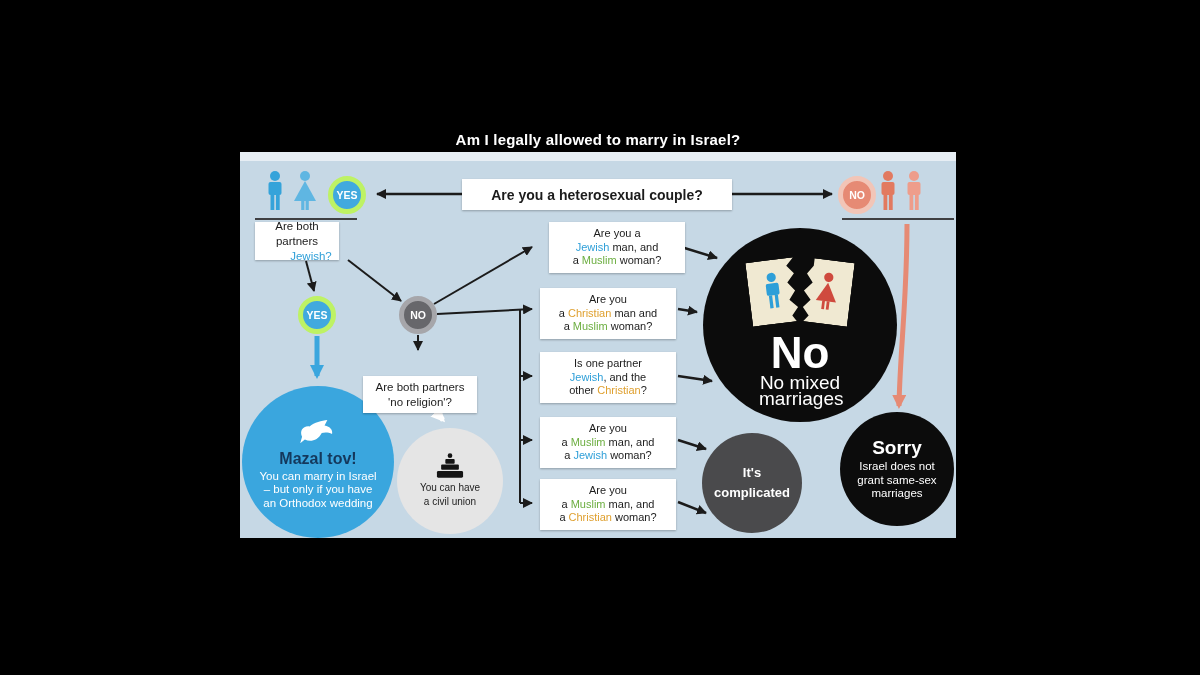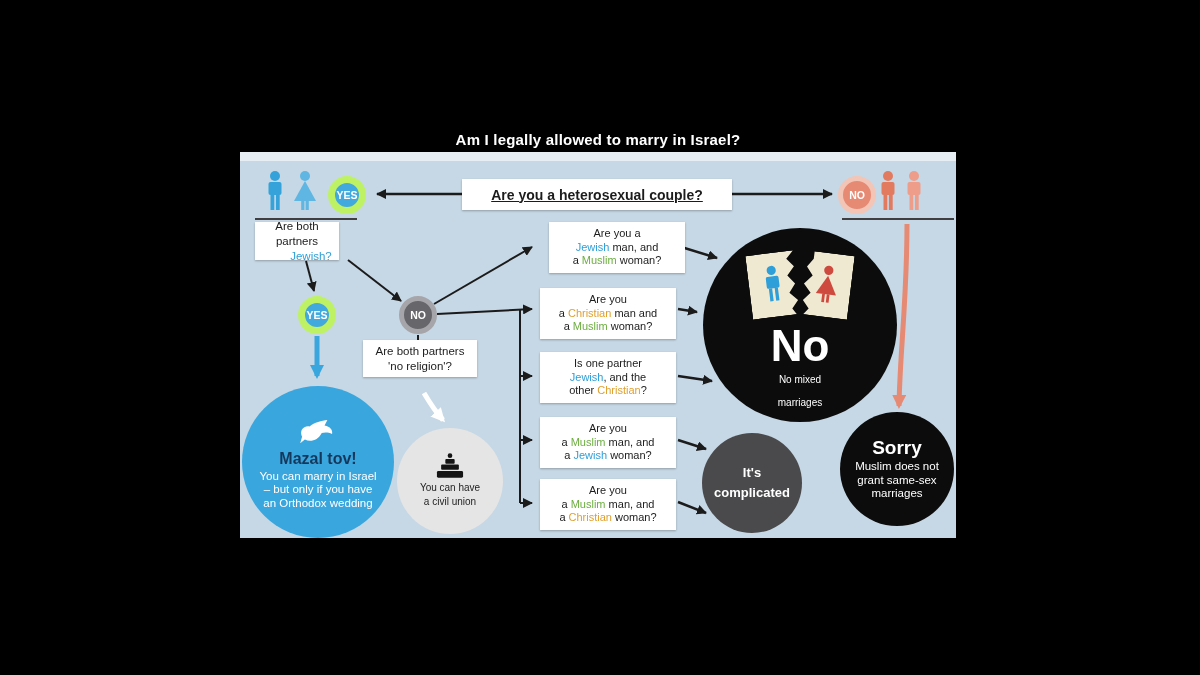--- a/index.html
+++ b/index.html
@@ -11,44 +11,44 @@
            color:#fff; font-size:15px; font-weight:bold; letter-spacing:.2px; }
 
   .panel { position:absolute; left:240px; top:152px; width:716px; height:386px; background:#c6d8e5; }
   .panel-strip { position:absolute; left:0; top:0; width:100%; height:9px; background:#e7eef4; }
 
   .overlay { position:absolute; left:0; top:0; width:1200px; height:675px; pointer-events:none; }
 
   .wbox { position:absolute; background:#fff; box-shadow:0 1px 2px rgba(0,0,0,.28);
           display:flex; flex-direction:column; align-items:center; justify-content:center;
           text-align:center; color:#1c1c1c; }
-  .hetero-q { left:462px; top:179px; width:270px; height:31px; font-size:14px; font-weight:bold;text-decoration:underline; }
+  .hetero-q { left:462px; top:179px; width:270px; height:31px; font-size:14px; font-weight:bold; }
   .jewish-q { left:255px; top:222px; width:84px; height:38px; font-size:11.5px; line-height:15px; }
-  .norel-q  { left:363px; top:340px; width:114px; height:37px; font-size:11.5px; line-height:15px; }
+  .norel-q  { left:363px; top:376px; width:114px; height:37px; font-size:11.5px; line-height:15px; }
   .qbox { position:absolute; left:540px; width:136px; background:#fff; padding:5px 2px;
           font-size:11px; line-height:13.5px; text-align:center; color:#1c1c1c;
           box-shadow:0 1px 2px rgba(0,0,0,.28); }
 
   .badge { position:absolute; width:38px; height:38px; border-radius:50%;
            display:flex; align-items:center; justify-content:center;
            color:#fff; font-weight:bold; font-size:10.5px; }
-  .badge.blue { background:#41a9de; border:7px solid #bef264; }
+  .badge.blue { background:#41a9de; border:5px solid #bef264; }
   .badge.gray { background:#67676b; border:5px solid #a6a6aa; }
   .badge.pink { background:#e68a74; border:5px solid #f2c5b7; }
 
   .circle { position:absolute; border-radius:50%; display:flex; flex-direction:column;
             align-items:center; justify-content:center; text-align:center; }
   .mazal { left:242px; top:386px; width:152px; height:152px; background:#3aa6de; padding-top:4px; }
   .mazal-title { color:#14385c; font-size:16px; font-weight:bold; margin:2px 0 2px; }
   .mazal-body { color:#fff; font-size:11.5px; line-height:13.5px; width:124px; }
   .civil { left:397px; top:428px; width:106px; height:106px; background:#e5e5e5; color:#1d1d1d;
            font-size:10px; line-height:14px; }
   .nomixed { left:703px; top:228px; width:194px; height:194px; background:#0c0c0c; color:#fff; }
   .nomixed-big { font-size:44px; font-weight:bold; line-height:44px; margin-top:2px; }
-  .nomixed-sub { font-size:10px; line-height:23px; width:82px; }
+  .nomixed-sub { font-size:19px; line-height:16px; width:82px; }
   .complicated { left:702px; top:433px; width:100px; height:100px; background:#4a4a4c;
                  color:#fff; font-size:13px; font-weight:bold; line-height:20px; }
   .complicated-text { width:84px; }
   .sorry { left:840px; top:412px; width:114px; height:114px; background:#0c0c0c; color:#fff; }
   .sorry-title { font-size:19px; font-weight:bold; line-height:21px; margin-bottom:2px; }
   .sorry-body { font-size:11.5px; line-height:13.5px; width:94px; }
 
   .underline-bar { position:absolute; height:2px; background:#3f3f42; }
 
   .icon-abs { position:absolute; }
@@ -257,16 +257,16 @@
     <div class="nomixed-big">No</div>
     <div class="nomixed-sub">No mixed marriages</div>
   </div>
 
   <div class="circle complicated">
     <div class="complicated-text">It's complicated</div>
   </div>
 
   <div class="circle sorry">
     <div class="sorry-title">Sorry</div>
-    <div class="sorry-body">Muslim does not grant same-sex marriages</div>
+    <div class="sorry-body">Israel does not grant same-sex marriages</div>
   </div>
 
 </div>
 
 </body></html>

